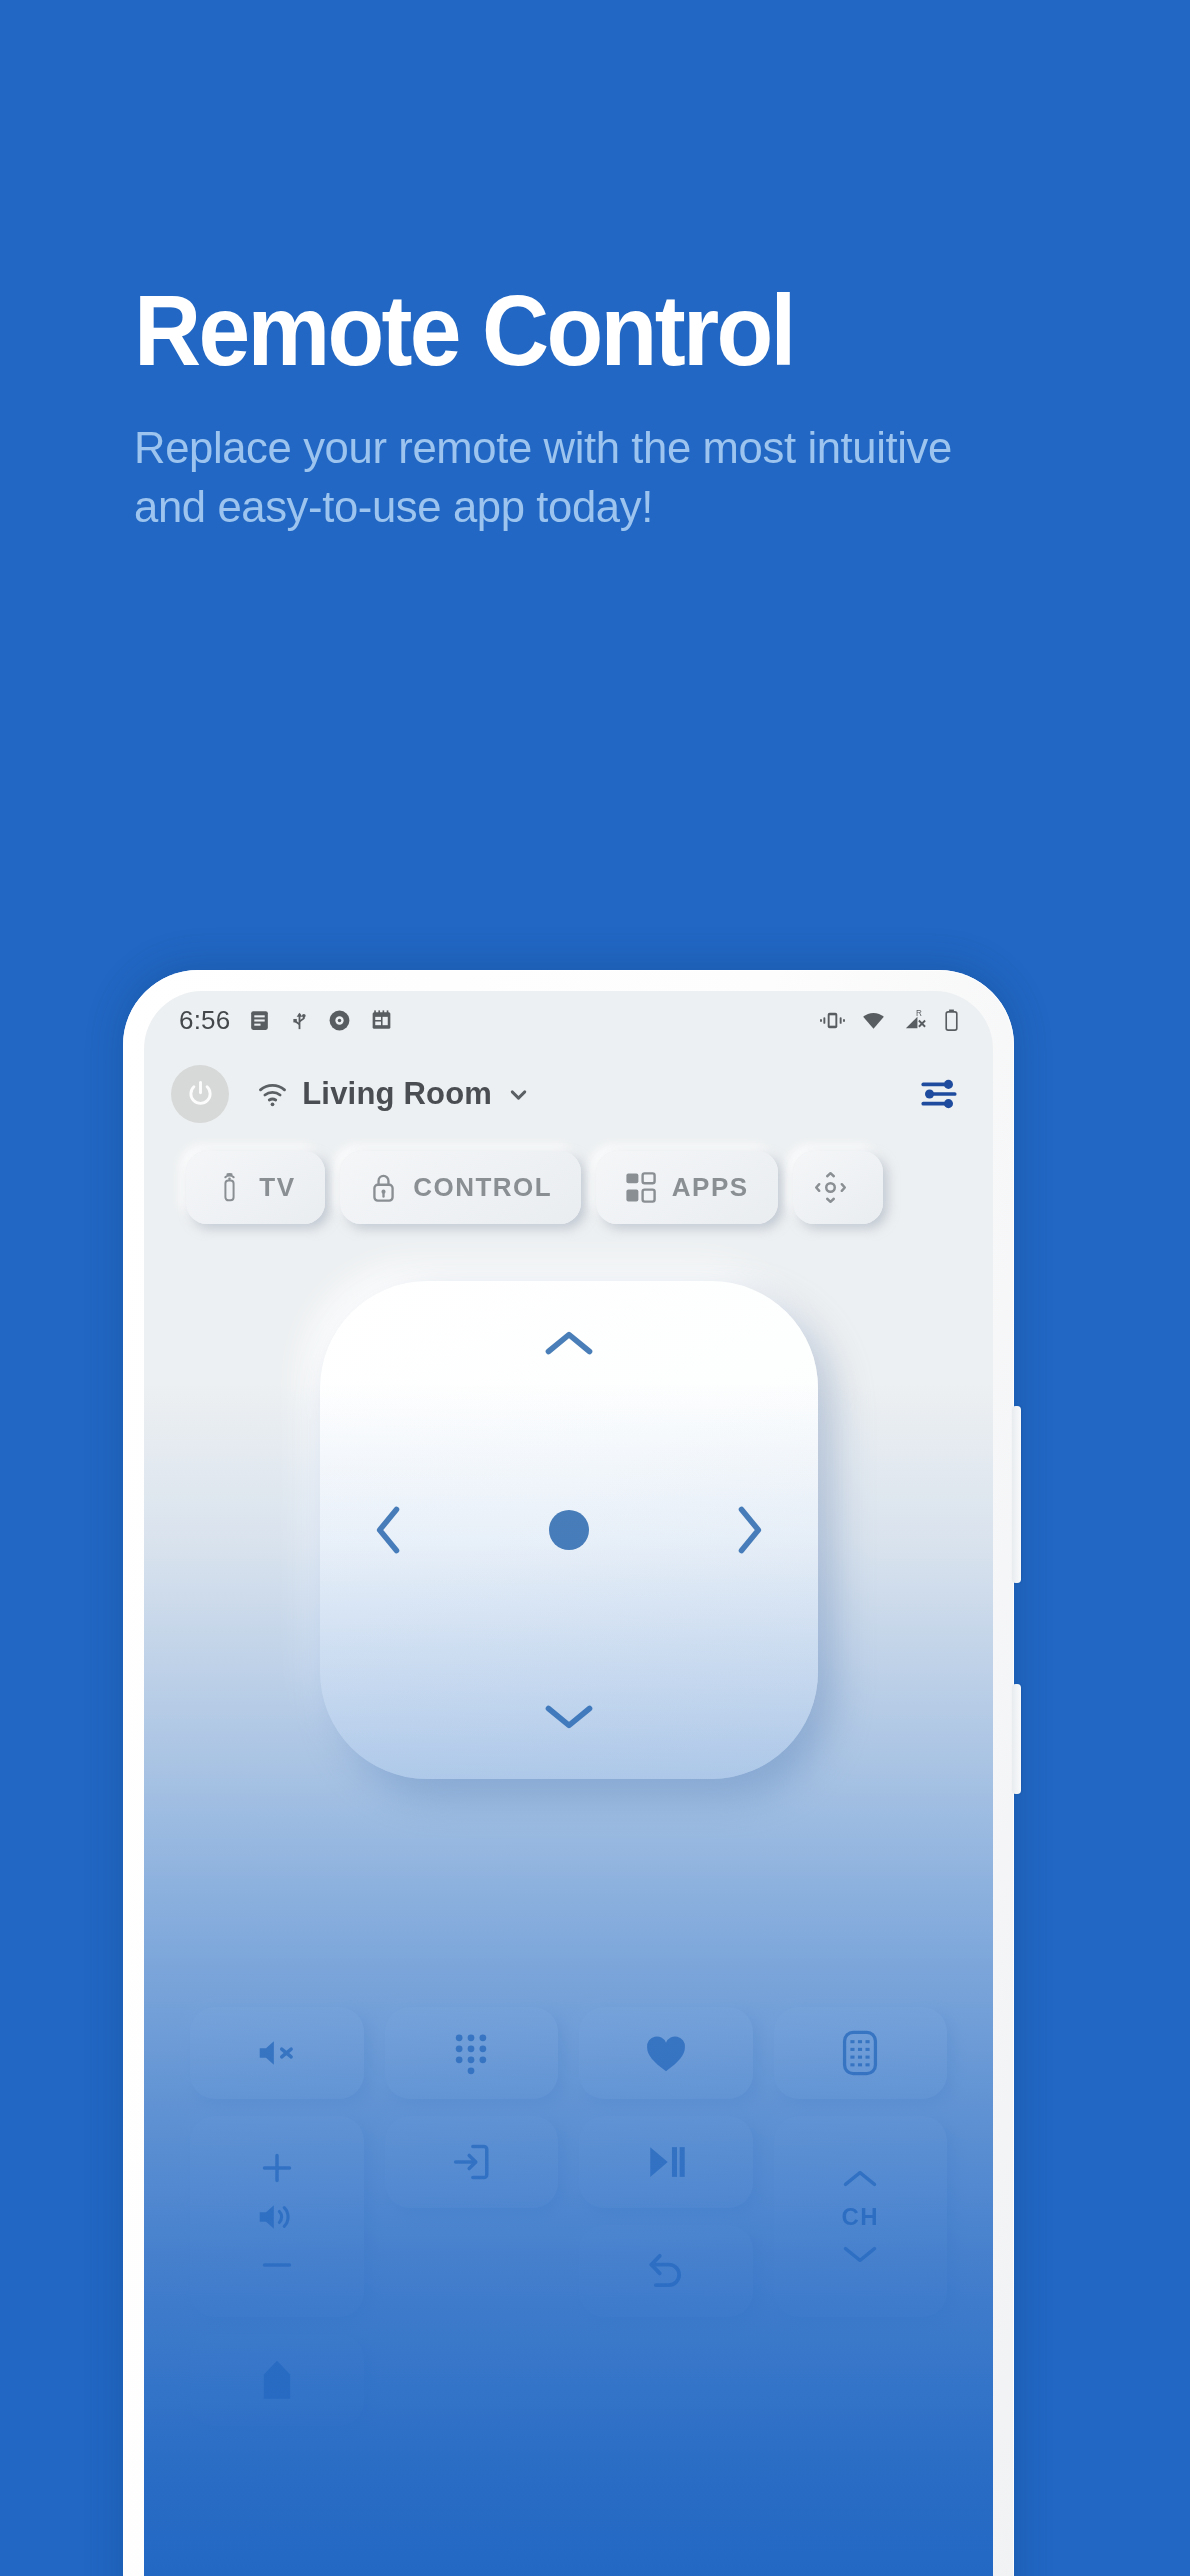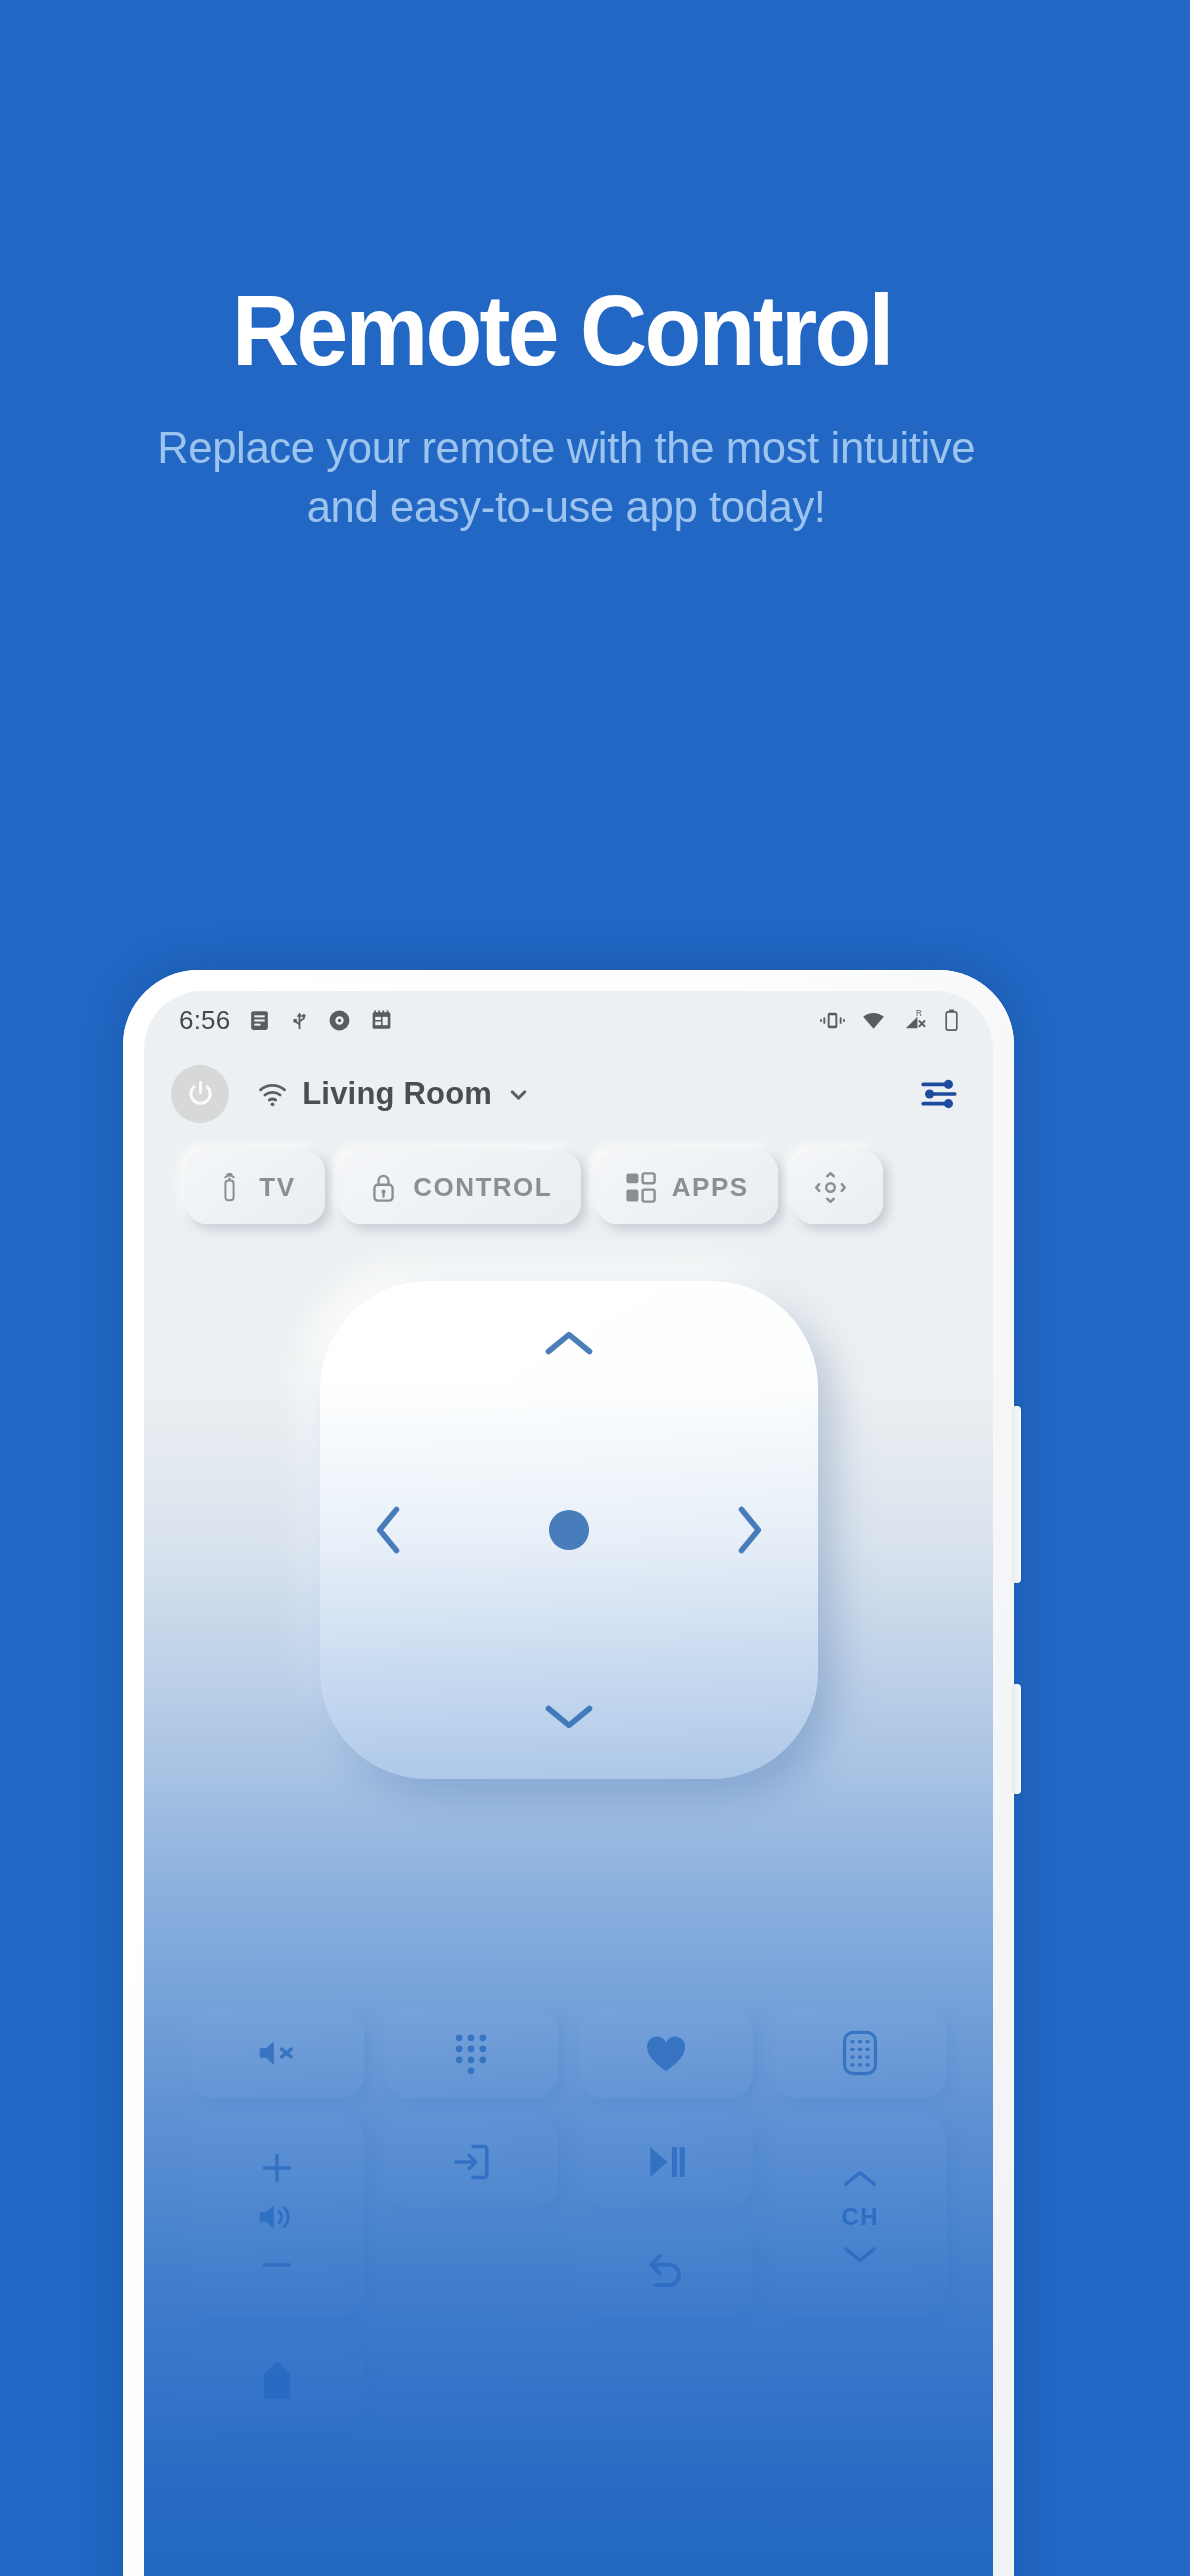--- a/index.html
+++ b/index.html
@@ -6,21 +6,21 @@
   * { margin:0; padding:0; box-sizing:border-box; }
   html, body { width:1190px; height:2576px; }
   body{
     background:#2167C3;
     font-family:"Liberation Sans", sans-serif;
     overflow:hidden;
     position:relative;
   }
 
   
-  .copy{ position:absolute; left:134px; top:278px; width:920px;text-align:center; }
+  .copy{ position:absolute; left:134px; top:278px; width:920px; }
   .headline{
     font-family:"Liberation Sans", sans-serif;
     font-weight:bold;
     font-size:100px;
     line-height:1.05;
     letter-spacing:-2.9px;
     color:#ffffff;
     transform:scaleX(.93);
     transform-origin:left center;
     white-space:nowrap;

